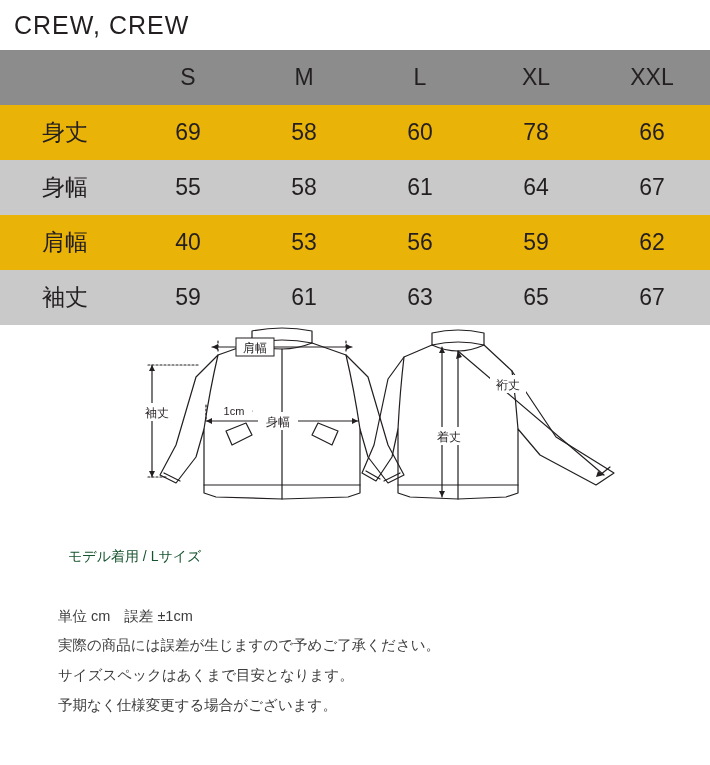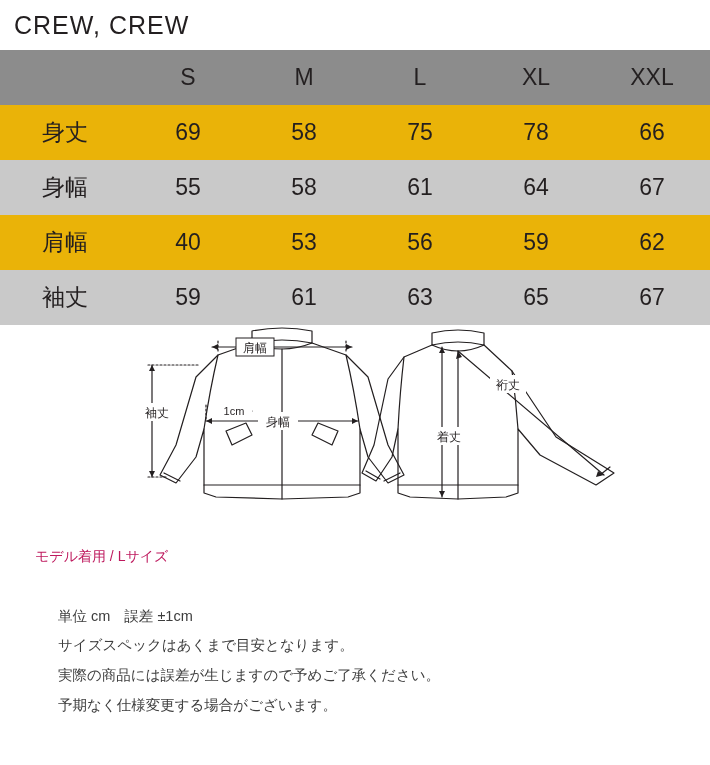--- a/index.html
+++ b/index.html
@@ -65,22 +65,23 @@
     height: 215px;
     background: #ffffff;
   }
   .diagram {
     position: absolute;
     left: 0;
     top: 0;
   }
   .model-note {
     font-size: 14px;
-    color: #be185d;
-    padding: 8px 0 0 35px;
+    color: #14532d;
+    padding: 8px 0 0 56px;
+    margin-left: 12px;
   }
   .notes {
     padding: 36px 0 0 58px;
   }
   .notes .line {
     font-size: 14.5px;
     color: #3d3d3d;
     line-height: 2.05;
   }
   .unit-line span.gap { display: inline-block; width: 14px; }
@@ -109,21 +110,21 @@
         <th>L</th>
         <th>XL</th>
         <th>XXL</th>
       </tr>
     </thead>
     <tbody>
       <tr class="odd">
         <td class="rowlabel">身丈</td>
         <td>69</td>
         <td>58</td>
-        <td>75</td>
+        <td>60</td>
         <td>78</td>
         <td>66</td>
       </tr>
       <tr class="even">
         <td class="rowlabel">身幅</td>
         <td>55</td>
         <td>58</td>
         <td>61</td>
         <td>64</td>
         <td>67</td>
@@ -235,18 +236,18 @@
       </g>
     </svg>
   </div>
 
   <div class="model-note">モデル着用 / Lサイズ</div>
 
   <div class="notes">
     <div class="line unit-line">
       <span>単位 cm</span><span class="gap"></span><span>誤差 ±1cm</span>
     </div>
+    <div class="line">実際の商品には誤差が生じますので予めご了承ください。</div>
     <div class="line">サイズスペックはあくまで目安となります。</div>
-    <div class="line">実際の商品には誤差が生じますので予めご了承ください。</div>
     <div class="line">予期なく仕様変更する場合がございます。</div>
   </div>
 
 </div>
 
 </body></html>

